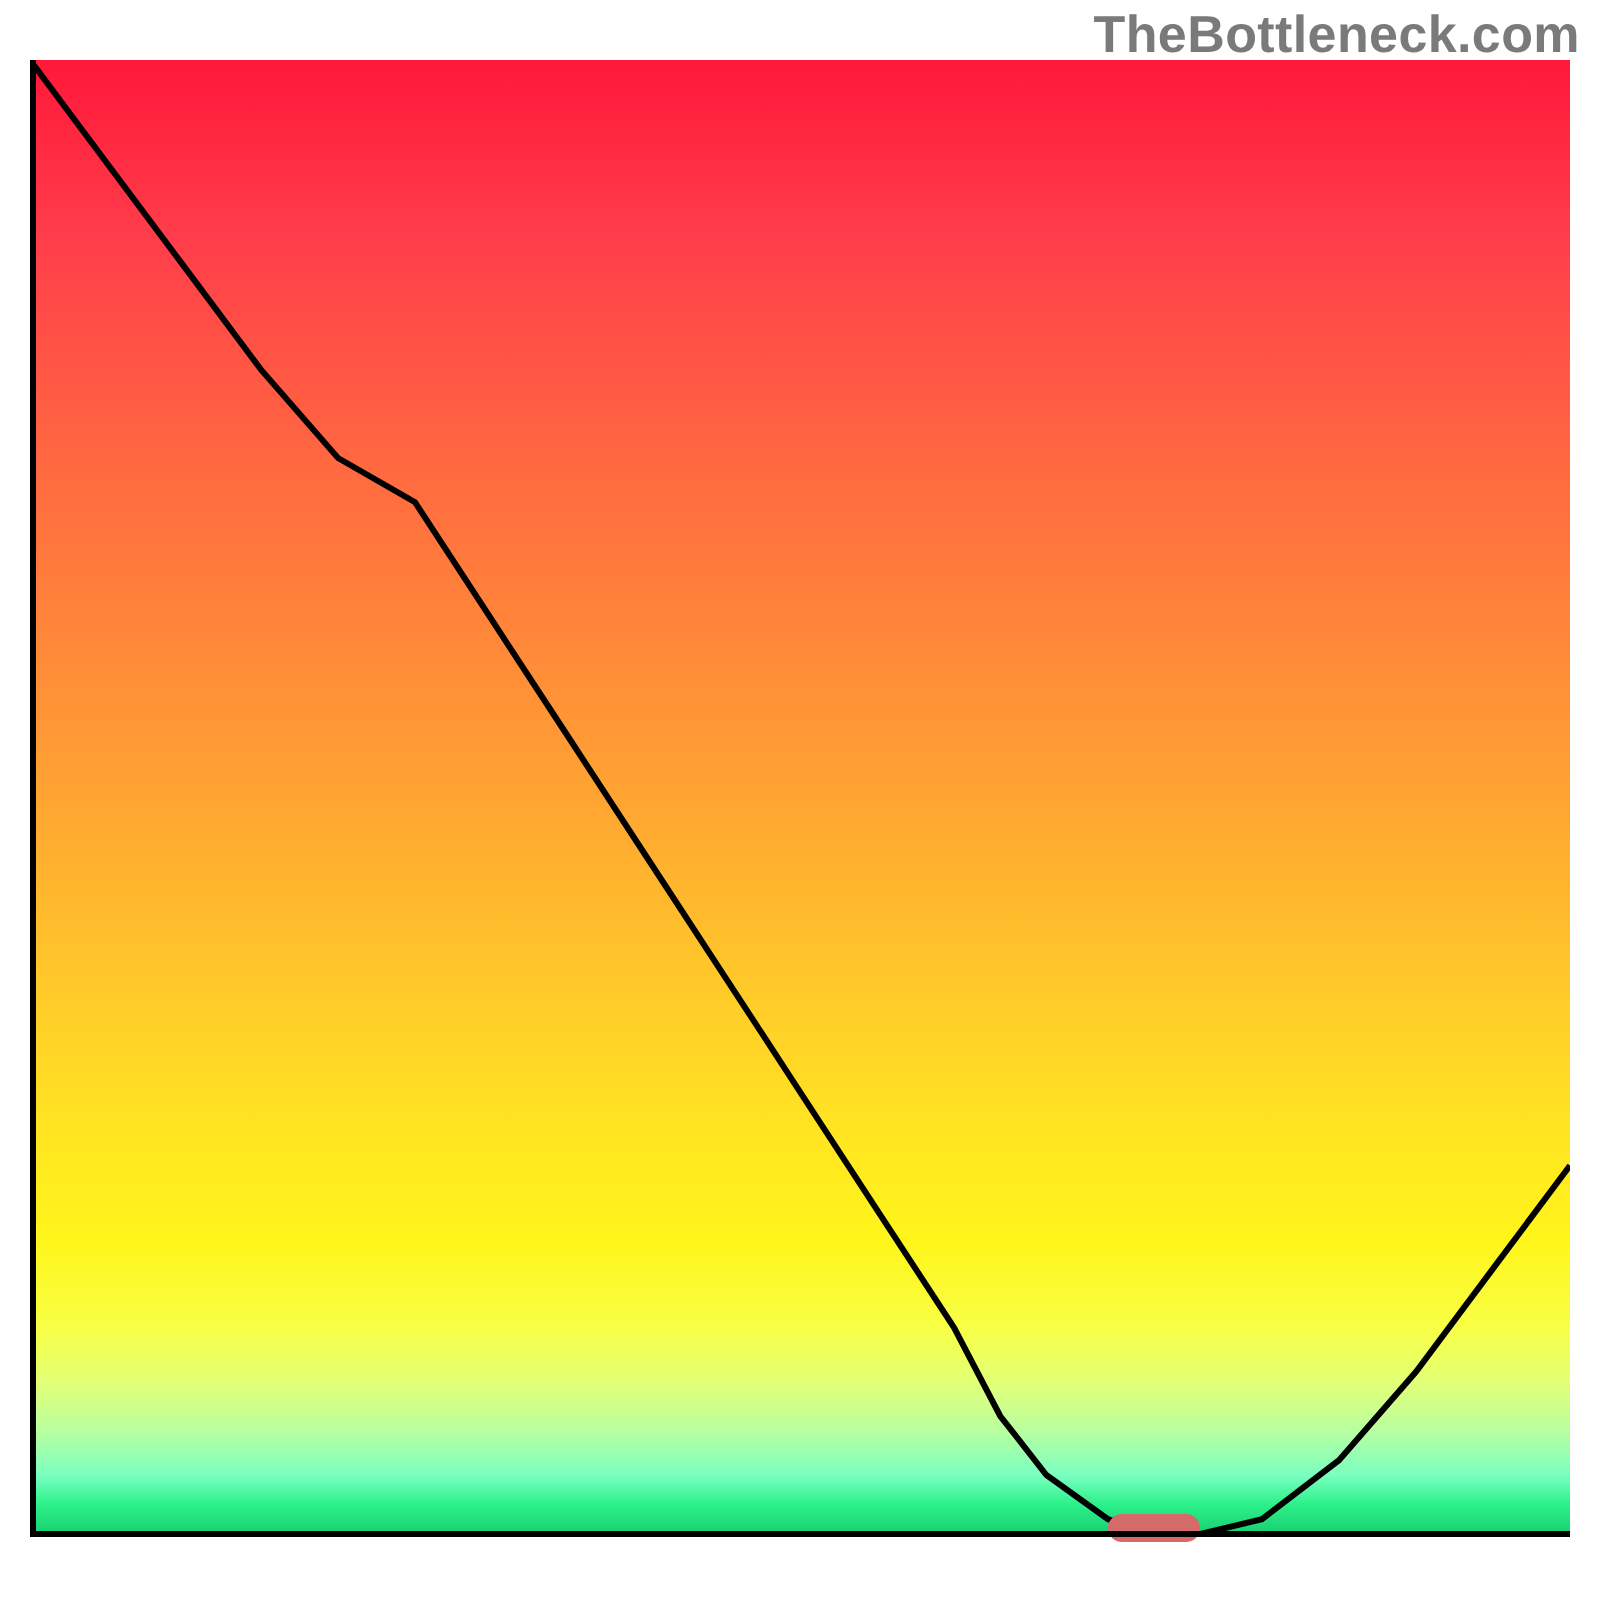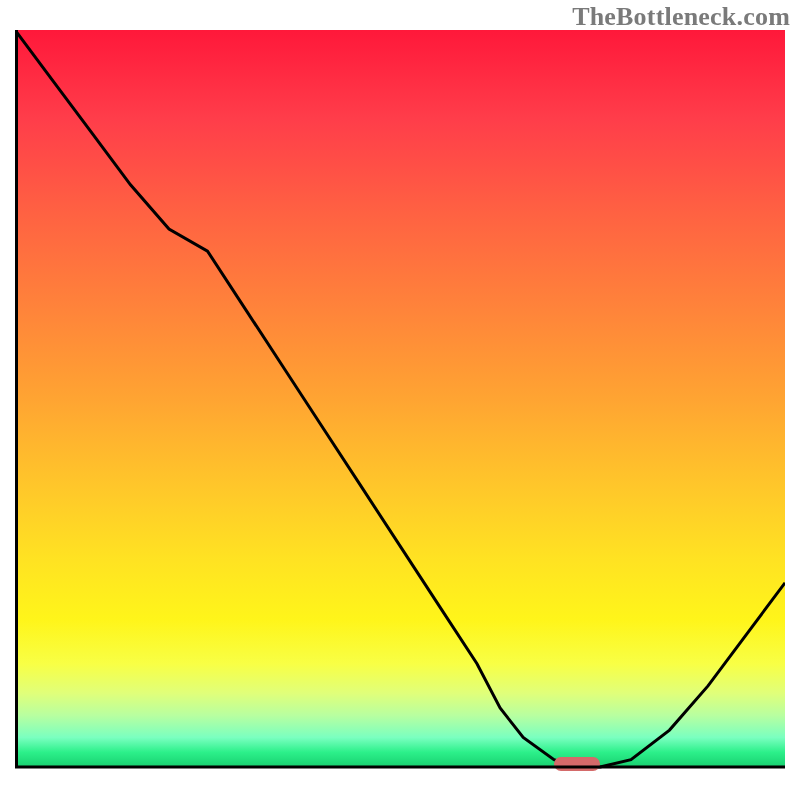--- a/index.html
+++ b/index.html
@@ -2,21 +2,21 @@
 <html><head>
 <meta charset="utf-8">
 <style>
   * { margin: 0; padding: 0; box-sizing: border-box; }
   html, body { width: 800px; height: 800px; overflow: hidden; background: #fff; }
   .stage { position: relative; width: 800px; height: 800px; }
   .watermark {
     position: absolute;
     top: 2px;
     right: 10px;
-    font-family: Liberation Serif, serif;
+    font-family: Liberation Sans, sans-serif;
     font-size: 26px;
     font-weight: 600;
     color: #7a7a7a;
     letter-spacing: 0.2px;
   }
   .plot {
     position: absolute;
     left: 15px;
     top: 30px;
     width: 770px;

